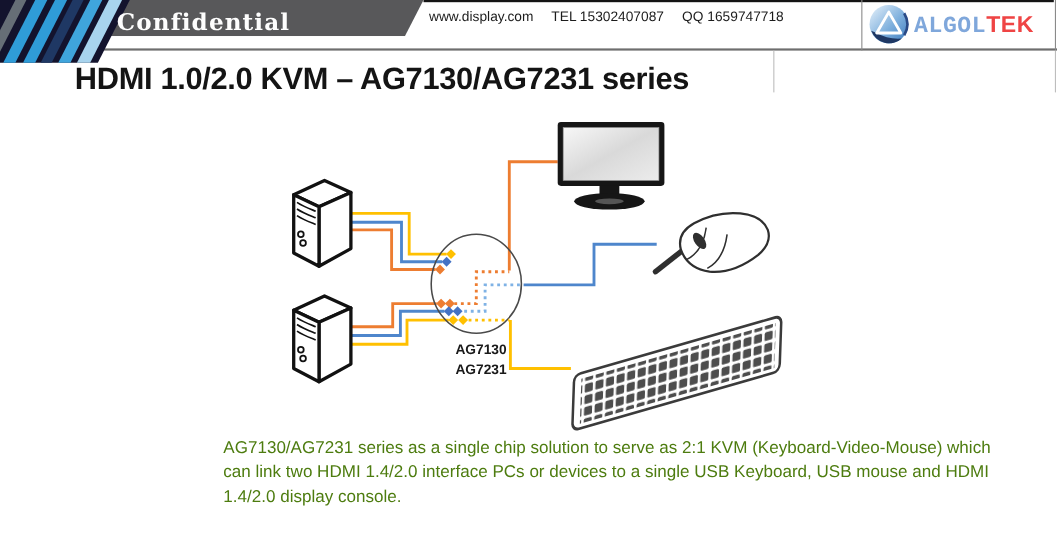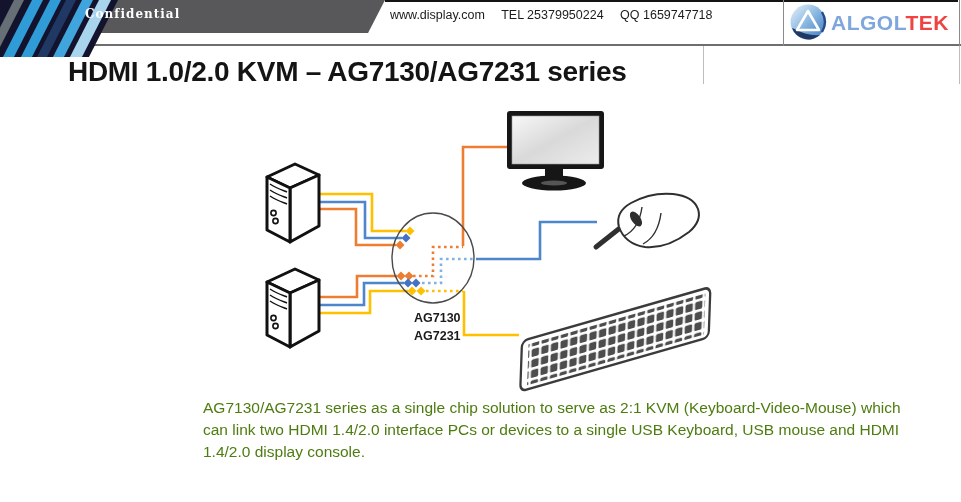--- a/index.html
+++ b/index.html
@@ -7,23 +7,23 @@
     width:961px; height:502px; position:relative; overflow:hidden;
     background:#ffffff; font-family:"Liberation Sans", sans-serif;
   }
   
   .hdr-bar {
     position:absolute; left:0; top:0; width:385px; height:33px;
     background:#58585a;
     clip-path:polygon(0 0,100% 0,95.6% 100%,0 100%);
   }
   .confidential {
-    position:absolute; left:85px; top:7px; width:200px; text-align:left;
+    position:absolute; left:85px; top:7px; width:200px; text-align:center;
     color:#fdfdfd; font-family:"DejaVu Serif", serif; font-weight:bold;
-    font-size:12px; letter-spacing:1px;
+    font-size:21px; letter-spacing:1px;
   }
   .hdr-topline { position:absolute; left:385px; top:0; width:573px; height:2px; background:#141414; }
   .hdr-grayline { position:absolute; left:82px; top:44px; width:879px; height:2px; background:#6e6e6e; }
   .stripes {
     position:absolute; left:-6px; top:0; width:124px; height:57px;
     background:#13132d; transform:skewX(-27deg); transform-origin:top left;
   }
   .stripes .s { position:absolute; top:0; height:100%; }
   .contact {
     position:absolute; left:390px; top:8px; font-size:12.5px; color:#1c1c1c;
@@ -33,21 +33,21 @@
   .logo-frame {
     position:absolute; left:783px; top:0; width:175px; height:46px;
     border-left:1px solid #8a8a8a; border-right:1px solid #8a8a8a;
   }
   .sub-frame {
     position:absolute; left:703px; top:46px; width:255px; height:38px;
     border-left:1px solid #bdbdbd; border-right:1px solid #bdbdbd;
   }
   .logo-icon { position:absolute; left:789px; top:2px; }
   .brand { position:absolute; left:831px; top:11px; font-size:21px; font-weight:bold; letter-spacing:.5px; white-space:nowrap; }
-  .brand .b1 { color:#7fa7db; }
+  .brand .b1 { color:#7fa7db;font-family:Liberation Mono, monospace; }
   .brand .b2 { color:#ef4444; }
   
   .title {
     position:absolute; left:68px; top:56px; width:860px;
     font-size:28px; font-weight:bold; color:#141414; letter-spacing:-0.3px;
   }
   .desc {
     position:absolute; left:203px; top:397px; width:700px;
     font-size:15.5px; line-height:22px; color:#4d7c0f;
   }
@@ -70,21 +70,21 @@
   <div class="s" style="left:56px;width:11px;background:#2f9cd8"></div>
   <div class="s" style="left:72px;width:10px;background:#1f3864"></div>
   <div class="s" style="left:88px;width:11px;background:#3fa5dc"></div>
   <div class="s" style="left:105px;width:12px;background:#a8d4ee"></div>
 </div>
 
 <div class="confidential">Confidential</div>
 
 <div class="contact">
   <span>www.display.com</span>
-  <span>TEL 25379950224</span>
+  <span>TEL 15302407087</span>
   <span>QQ 1659747718</span>
 </div>
 
 <div class="logo-frame"></div>
 <div class="sub-frame"></div>
 
 <svg class="logo-icon" width="40" height="42" viewBox="0 0 40 42">
   <defs>
     <linearGradient id="logoGrad" x1="0" y1="0" x2="1" y2="1">
       <stop offset="0" stop-color="#e9f3fb"></stop>

